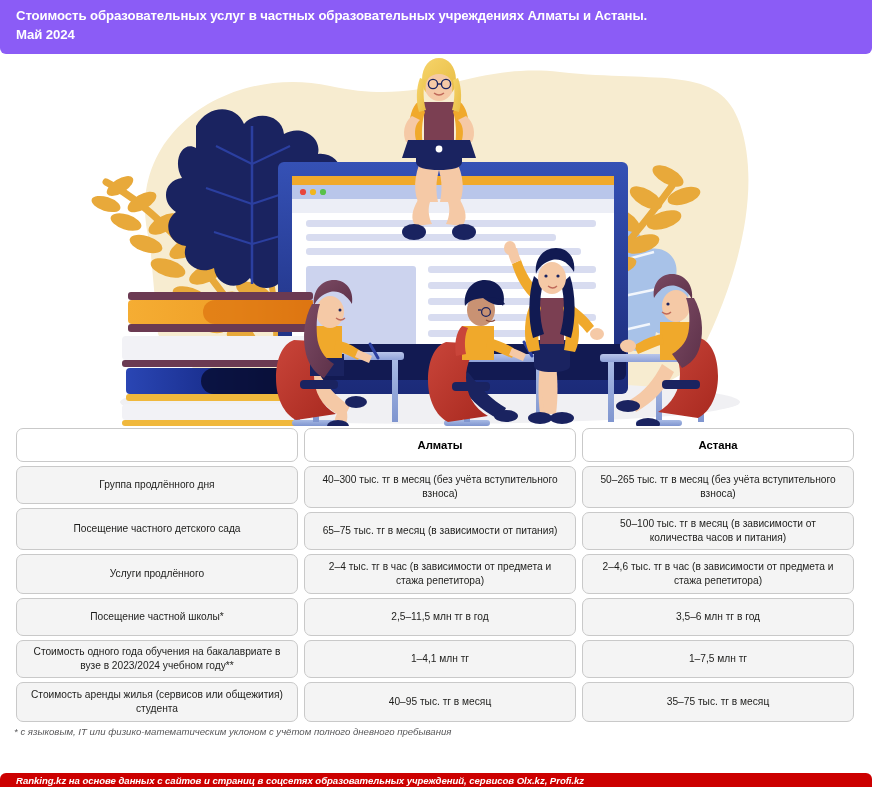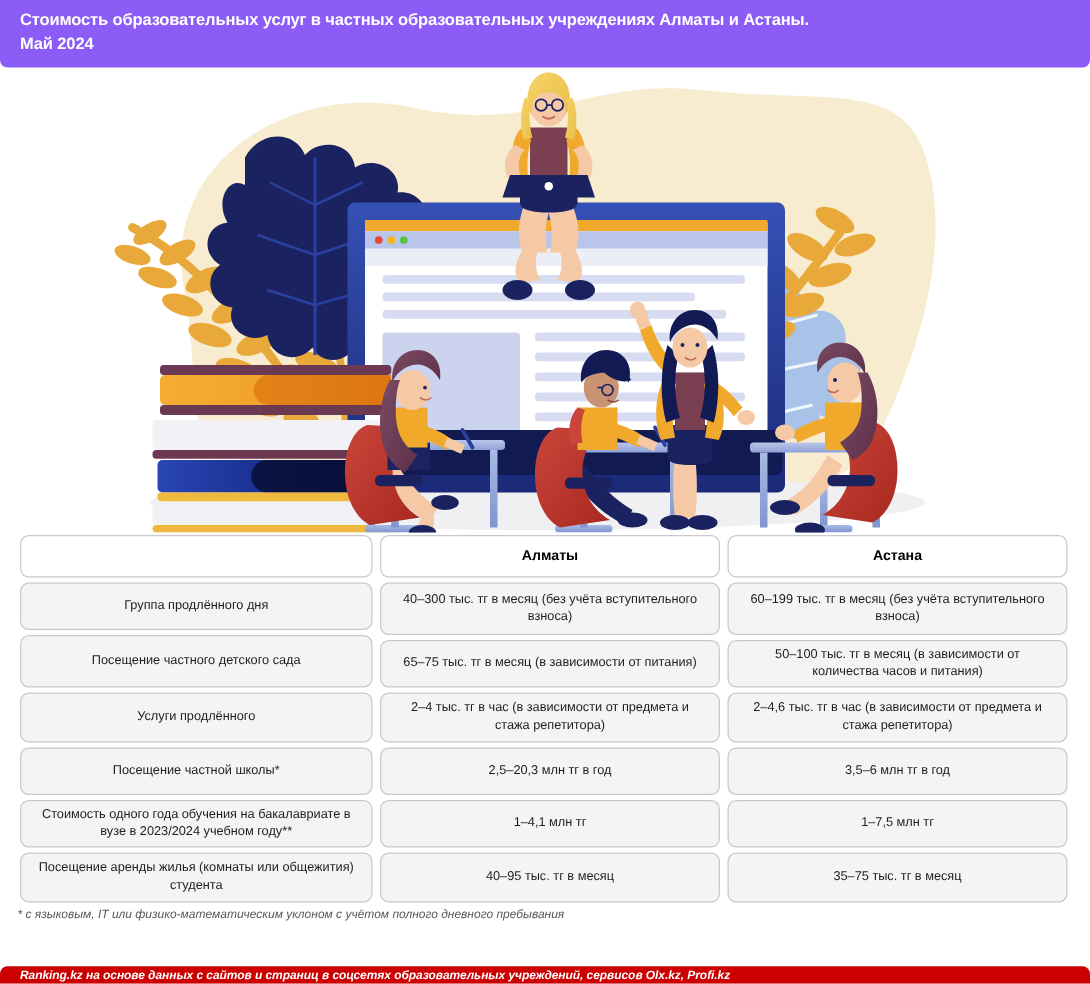--- a/index.html
+++ b/index.html
@@ -441,36 +441,36 @@
 <div class="table-wrap">
   <div class="price-table">
 
     <div class="tcol tcol-label">
       <div class="cell blank h-head"></div>
       <div class="cell h-r2">Группа продлённого дня</div>
       <div class="cell h-r1">Посещение частного детского сада</div>
       <div class="cell h-r3">Услуги продлённого</div>
       <div class="cell h-r4">Посещение частной школы*</div>
       <div class="cell h-r5">Стоимость одного года обучения на бакалавриате в вузе в 2023/2024 учебном году**</div>
-      <div class="cell h-r6">Посещение аренды жилья (комнаты или общежития) студента</div>
+      <div class="cell h-r6">Стоимость аренды жилья (сервисов или общежития) студента</div>
     </div>
 
     <div class="tcol tcol-city">
       <div class="cell head h-head">Алматы</div>
       <div class="cell h-r1">40–300 тыс. тг в месяц (без учёта вступительного взноса)</div>
       <div class="cell h-r2">65–75 тыс. тг в месяц (в зависимости от питания)</div>
       <div class="cell h-r3">2–4 тыс. тг в час (в зависимости от предмета и стажа репетитора)</div>
-      <div class="cell h-r4">2,5–20,3 млн тг в год</div>
+      <div class="cell h-r4">2,5–11,5 млн тг в год</div>
       <div class="cell h-r5">1–4,1 млн тг</div>
       <div class="cell h-r6">40–95 тыс. тг в месяц</div>
     </div>
 
     <div class="tcol tcol-city">
       <div class="cell head h-head">Астана</div>
-      <div class="cell h-r1">60–199 тыс. тг в месяц (без учёта вступительного взноса)</div>
+      <div class="cell h-r1">50–265 тыс. тг в месяц (без учёта вступительного взноса)</div>
       <div class="cell h-r2">50–100 тыс. тг в месяц (в зависимости от количества часов и питания)</div>
       <div class="cell h-r3">2–4,6 тыс. тг в час (в зависимости от предмета и стажа репетитора)</div>
       <div class="cell h-r4">3,5–6 млн тг в год</div>
       <div class="cell h-r5">1–7,5 млн тг</div>
       <div class="cell h-r6">35–75 тыс. тг в месяц</div>
     </div>
 
   </div>
 </div>
 

